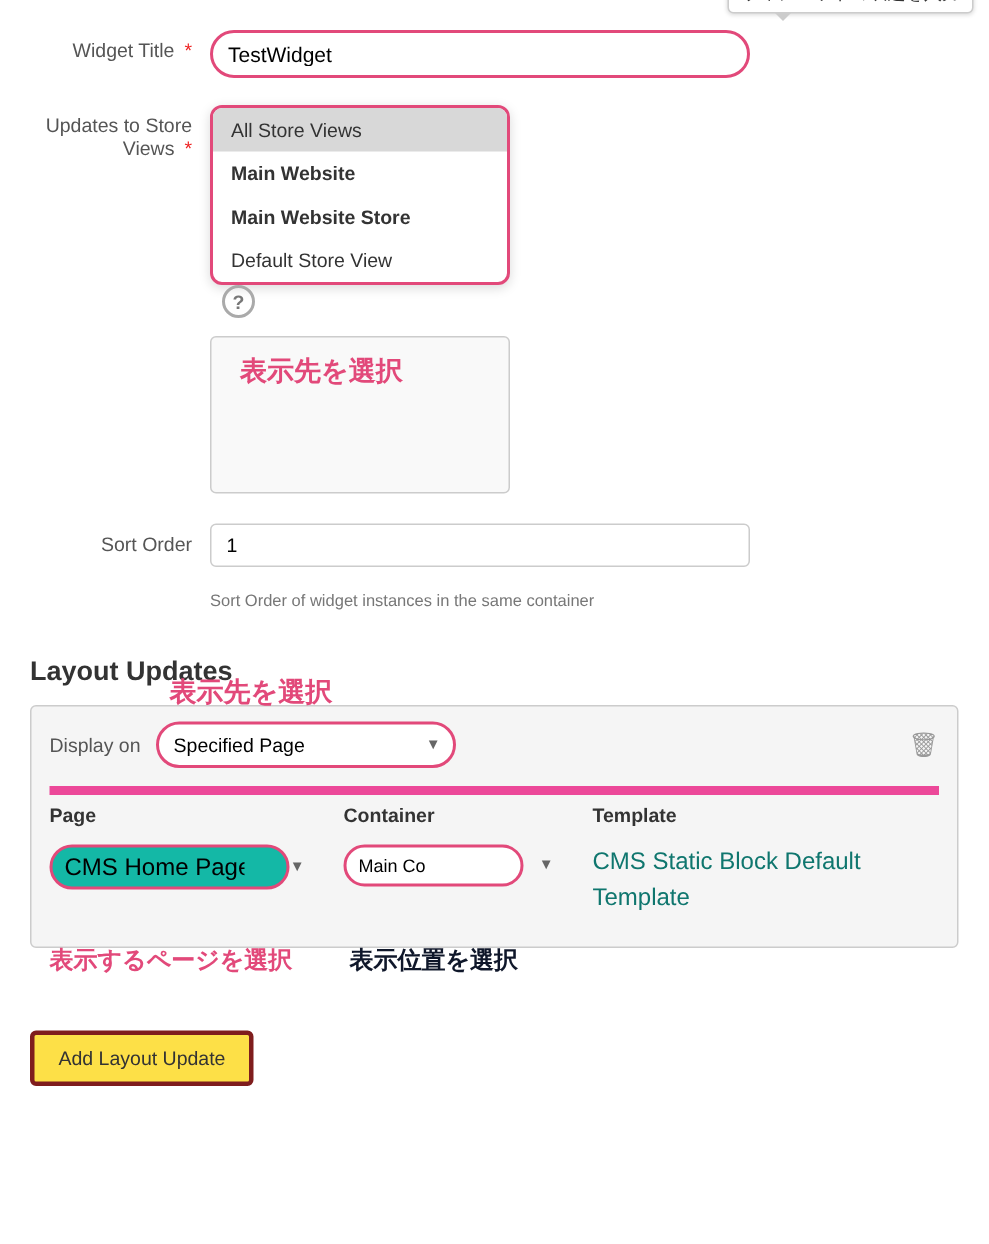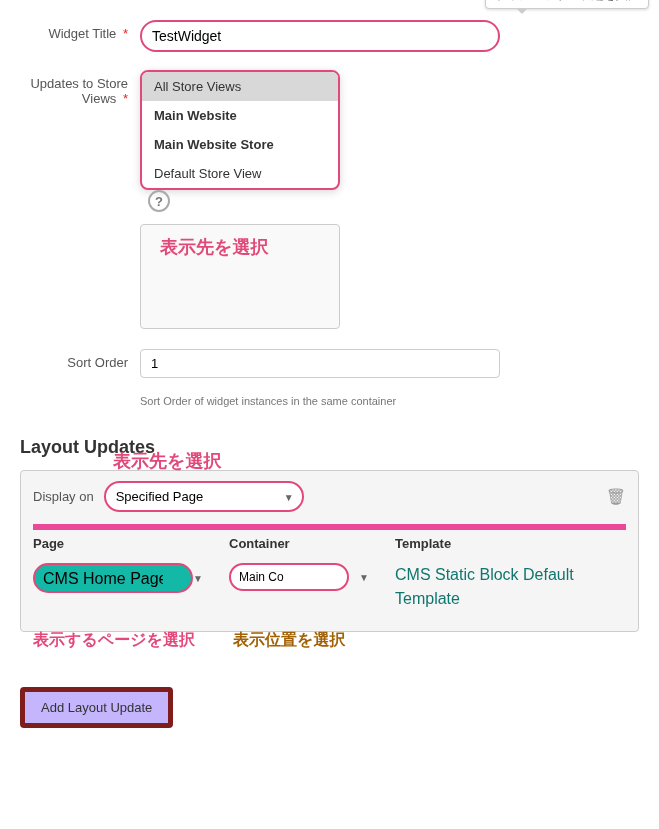--- a/index.html
+++ b/index.html
@@ -277,29 +277,29 @@
       color: #e2497a;
       white-space: nowrap;
     }
 
     .container-annotation {
       position: absolute;
       bottom: -32px;
       left: 200px;
       font-size: 16px;
       font-weight: bold;
-      color: #a16207;
+      color: #0f172a;
       white-space: nowrap;
     }
 
     .add-layout-btn {
       margin-top: 55px;
       padding: 8px 16px;
-      background: #c4b5fd;
-      border: 5px solid #7f1d1d;
+      background: #fde047;
+      border: 3px solid #7f1d1d;
       border-radius: 4px;
       font-size: 13px;
       cursor: pointer;
       color: #333;
     }
 
     .widget-title-wrapper {
       position: relative;
     }
   </style>

